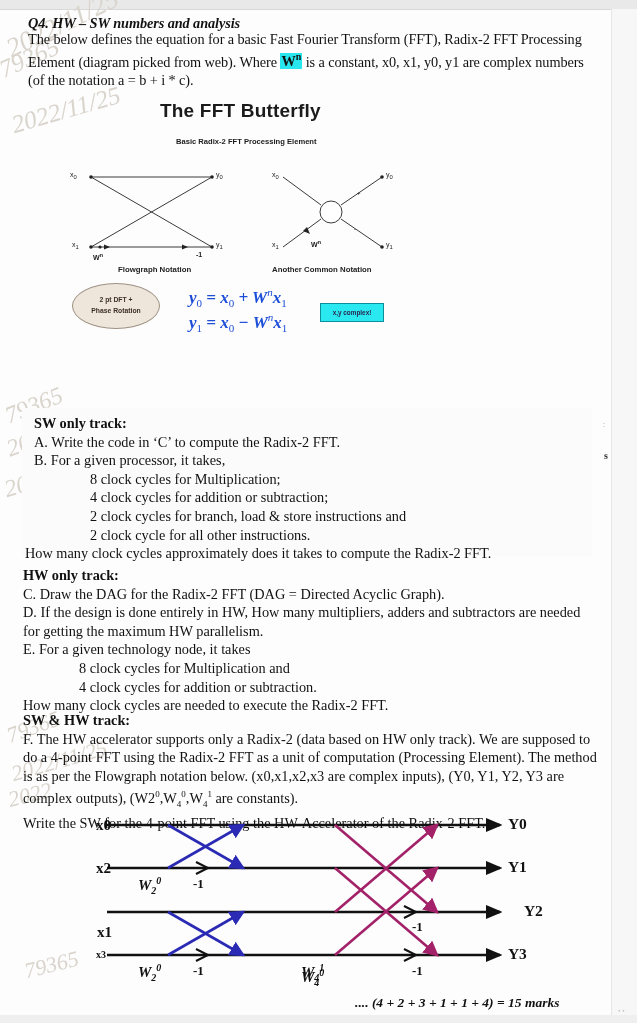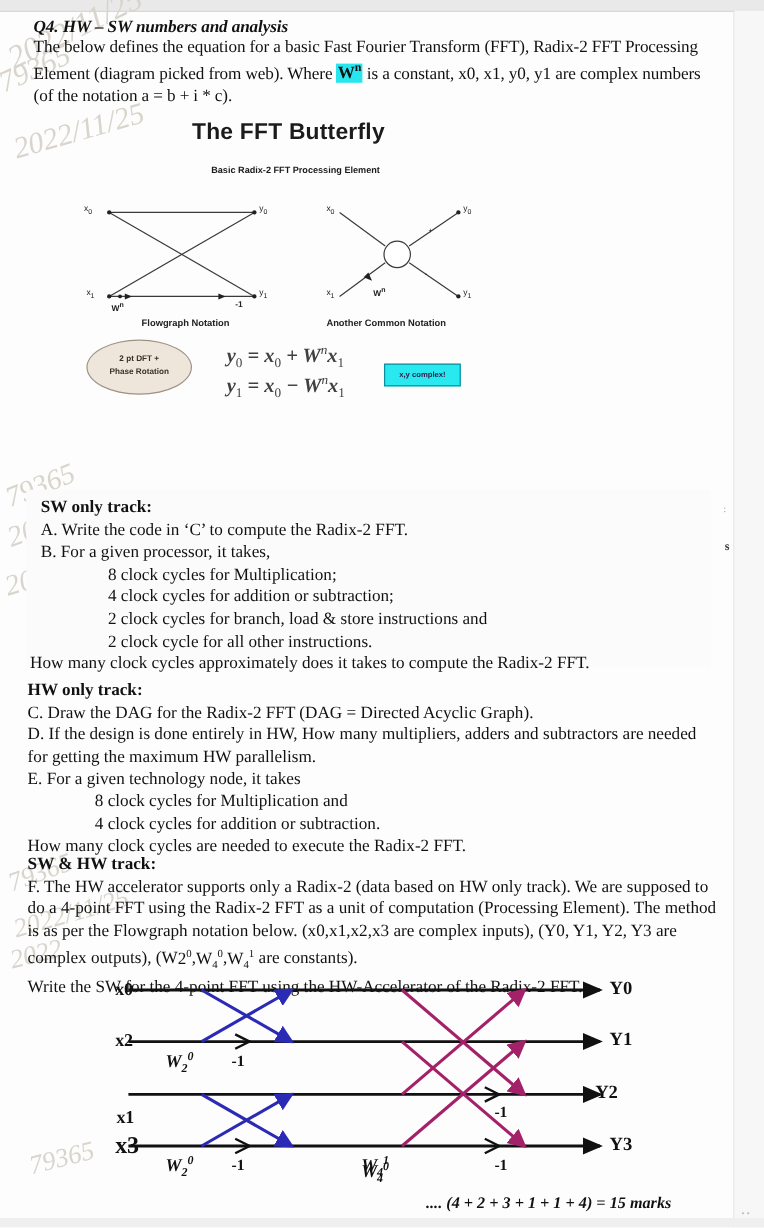--- a/index.html
+++ b/index.html
@@ -54,21 +54,21 @@
   .cap2{left:272px;top:265px;}
 
   .nd-lbl{position:absolute;font-family:"Liberation Sans",sans-serif;font-size:7px;color:#222;}
 
   .ellipse{position:absolute;left:72px;top:283px;width:86px;height:44px;border:1px solid #9d9284;
     border-radius:50%;background:#efe6db;}
   .ellipse div{font-family:"Liberation Sans",sans-serif;font-size:6.8px;font-weight:bold;
     color:#3b2f26;text-align:center;line-height:11px;padding-top:10px;}
 
   .eq{position:absolute;font-family:"Liberation Serif",serif;font-style:italic;
-      font-size:17px;color:#404040;white-space:nowrap;}
+      font-size:17px;color:#1d4ed8;white-space:nowrap;}
   .eq b{font-weight:bold;}
   .eq1{left:189px;top:286px;}
   .eq2{left:189px;top:311px;}
   .sb{font-size:11px;vertical-align:sub;font-style:normal;}
   .sp{font-size:11px;vertical-align:super;font-style:italic;}
 
   .cyanbox{position:absolute;left:320px;top:303px;width:62px;height:17px;background:#2ae8f0;
     border:1.5px solid #0a8f9b;}
   .cyanbox span{display:block;font-family:"Liberation Sans",sans-serif;font-size:6.4px;
     font-weight:bold;color:#29264f;text-align:center;line-height:17px;}
@@ -263,25 +263,25 @@
       <line x1="335" y1="825" x2="437" y2="912" marker-end="url(#ah-m)"></line>
       <line x1="335" y1="912" x2="437" y2="825" marker-end="url(#ah-m)"></line>
       <line x1="335" y1="868" x2="437" y2="955" marker-end="url(#ah-m)"></line>
       <line x1="335" y1="955" x2="437" y2="868" marker-end="url(#ah-m)"></line>
     </g>
   </svg>
 
   <div class="txt bold" style="left:96px;top:816px;font-size:15px;">x0</div>
   <div class="txt bold" style="left:96px;top:859px;font-size:15px;">x2</div>
   <div class="txt bold" style="left:97px;top:903px;font-size:15px;margin-top:20px;">x1</div>
-  <div class="txt bold" style="left:96px;top:946px;font-size:20px;text-align:center;">x3</div>
+  <div class="txt bold" style="left:96px;top:946px;font-size:10px;text-align:center;">x3</div>
 
   <div class="txt bold" style="left:508px;top:815px;font-size:15.5px;">Y0</div>
   <div class="txt bold" style="left:508px;top:858px;font-size:15.5px;">Y1</div>
-  <div class="txt bold" style="left:496px;top:902px;font-size:15.5px;">Y2</div>
+  <div class="txt bold" style="left:524px;top:902px;font-size:15.5px;">Y2</div>
   <div class="txt bold" style="left:508px;top:945px;font-size:15.5px;">Y3</div>
 
   <div class="txt" style="left:138px;top:872px;font-size:15px;font-style:italic;font-weight:bold;">
     <span>W</span><sub style="font-size:10px;">2</sub><sup style="font-size:10px;">0</sup>
   </div>
   <div class="txt" style="left:138px;top:959px;font-size:15px;font-style:italic;font-weight:bold;">
     <span>W</span><sub style="font-size:10px;">2</sub><sup style="font-size:10px;">0</sup>
   </div>
 
   <div class="txt" style="left:301px;top:916px;font-size:15px;font-style:italic;font-weight:bold;margin-top:48px;">

